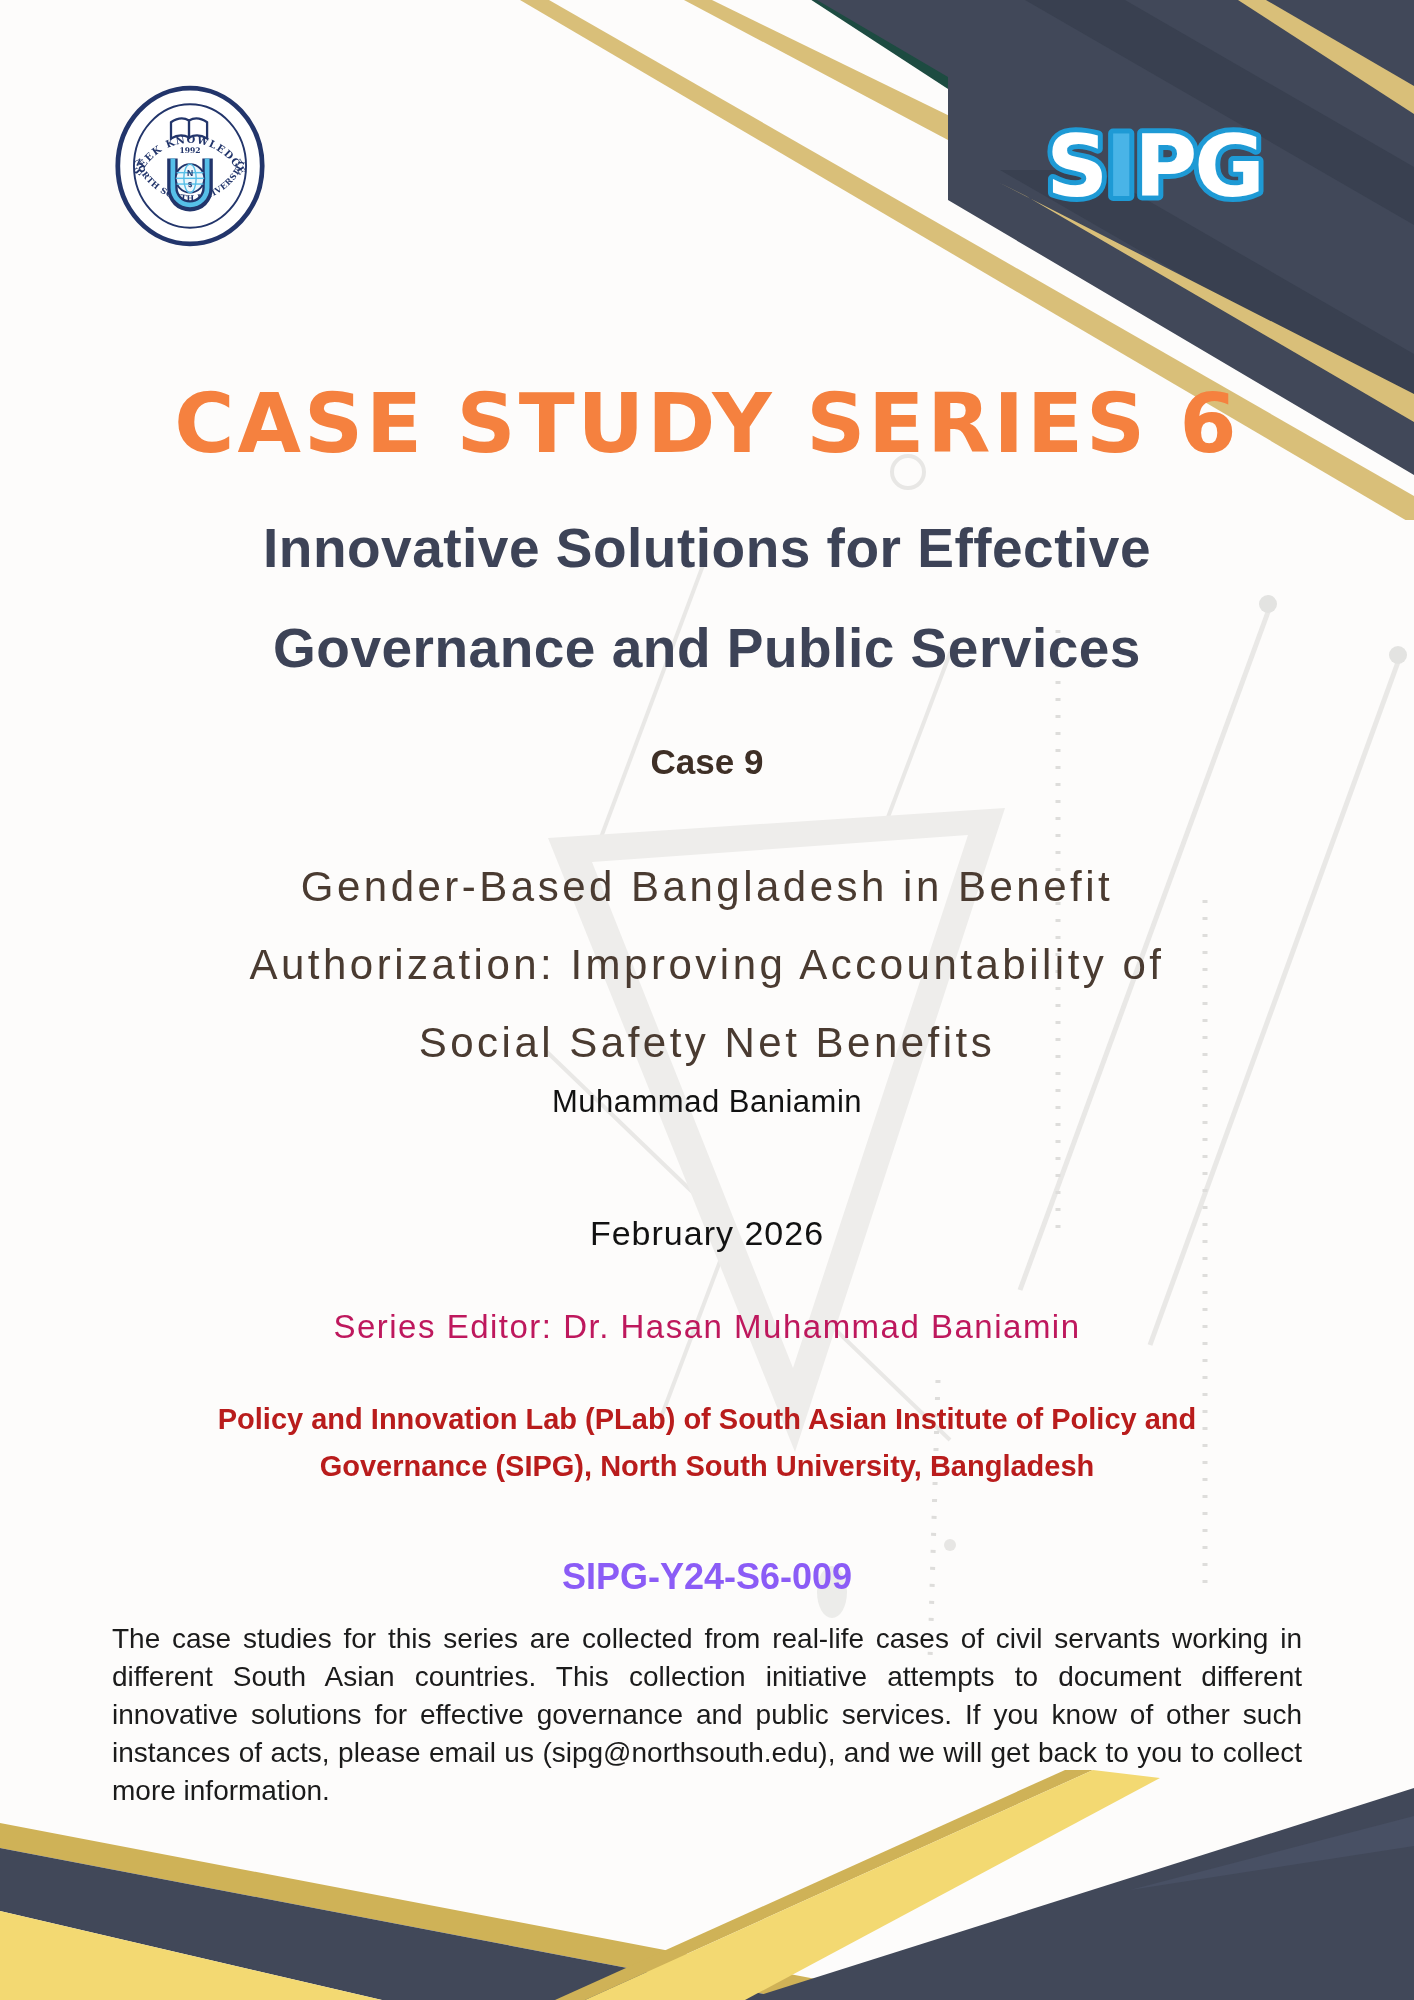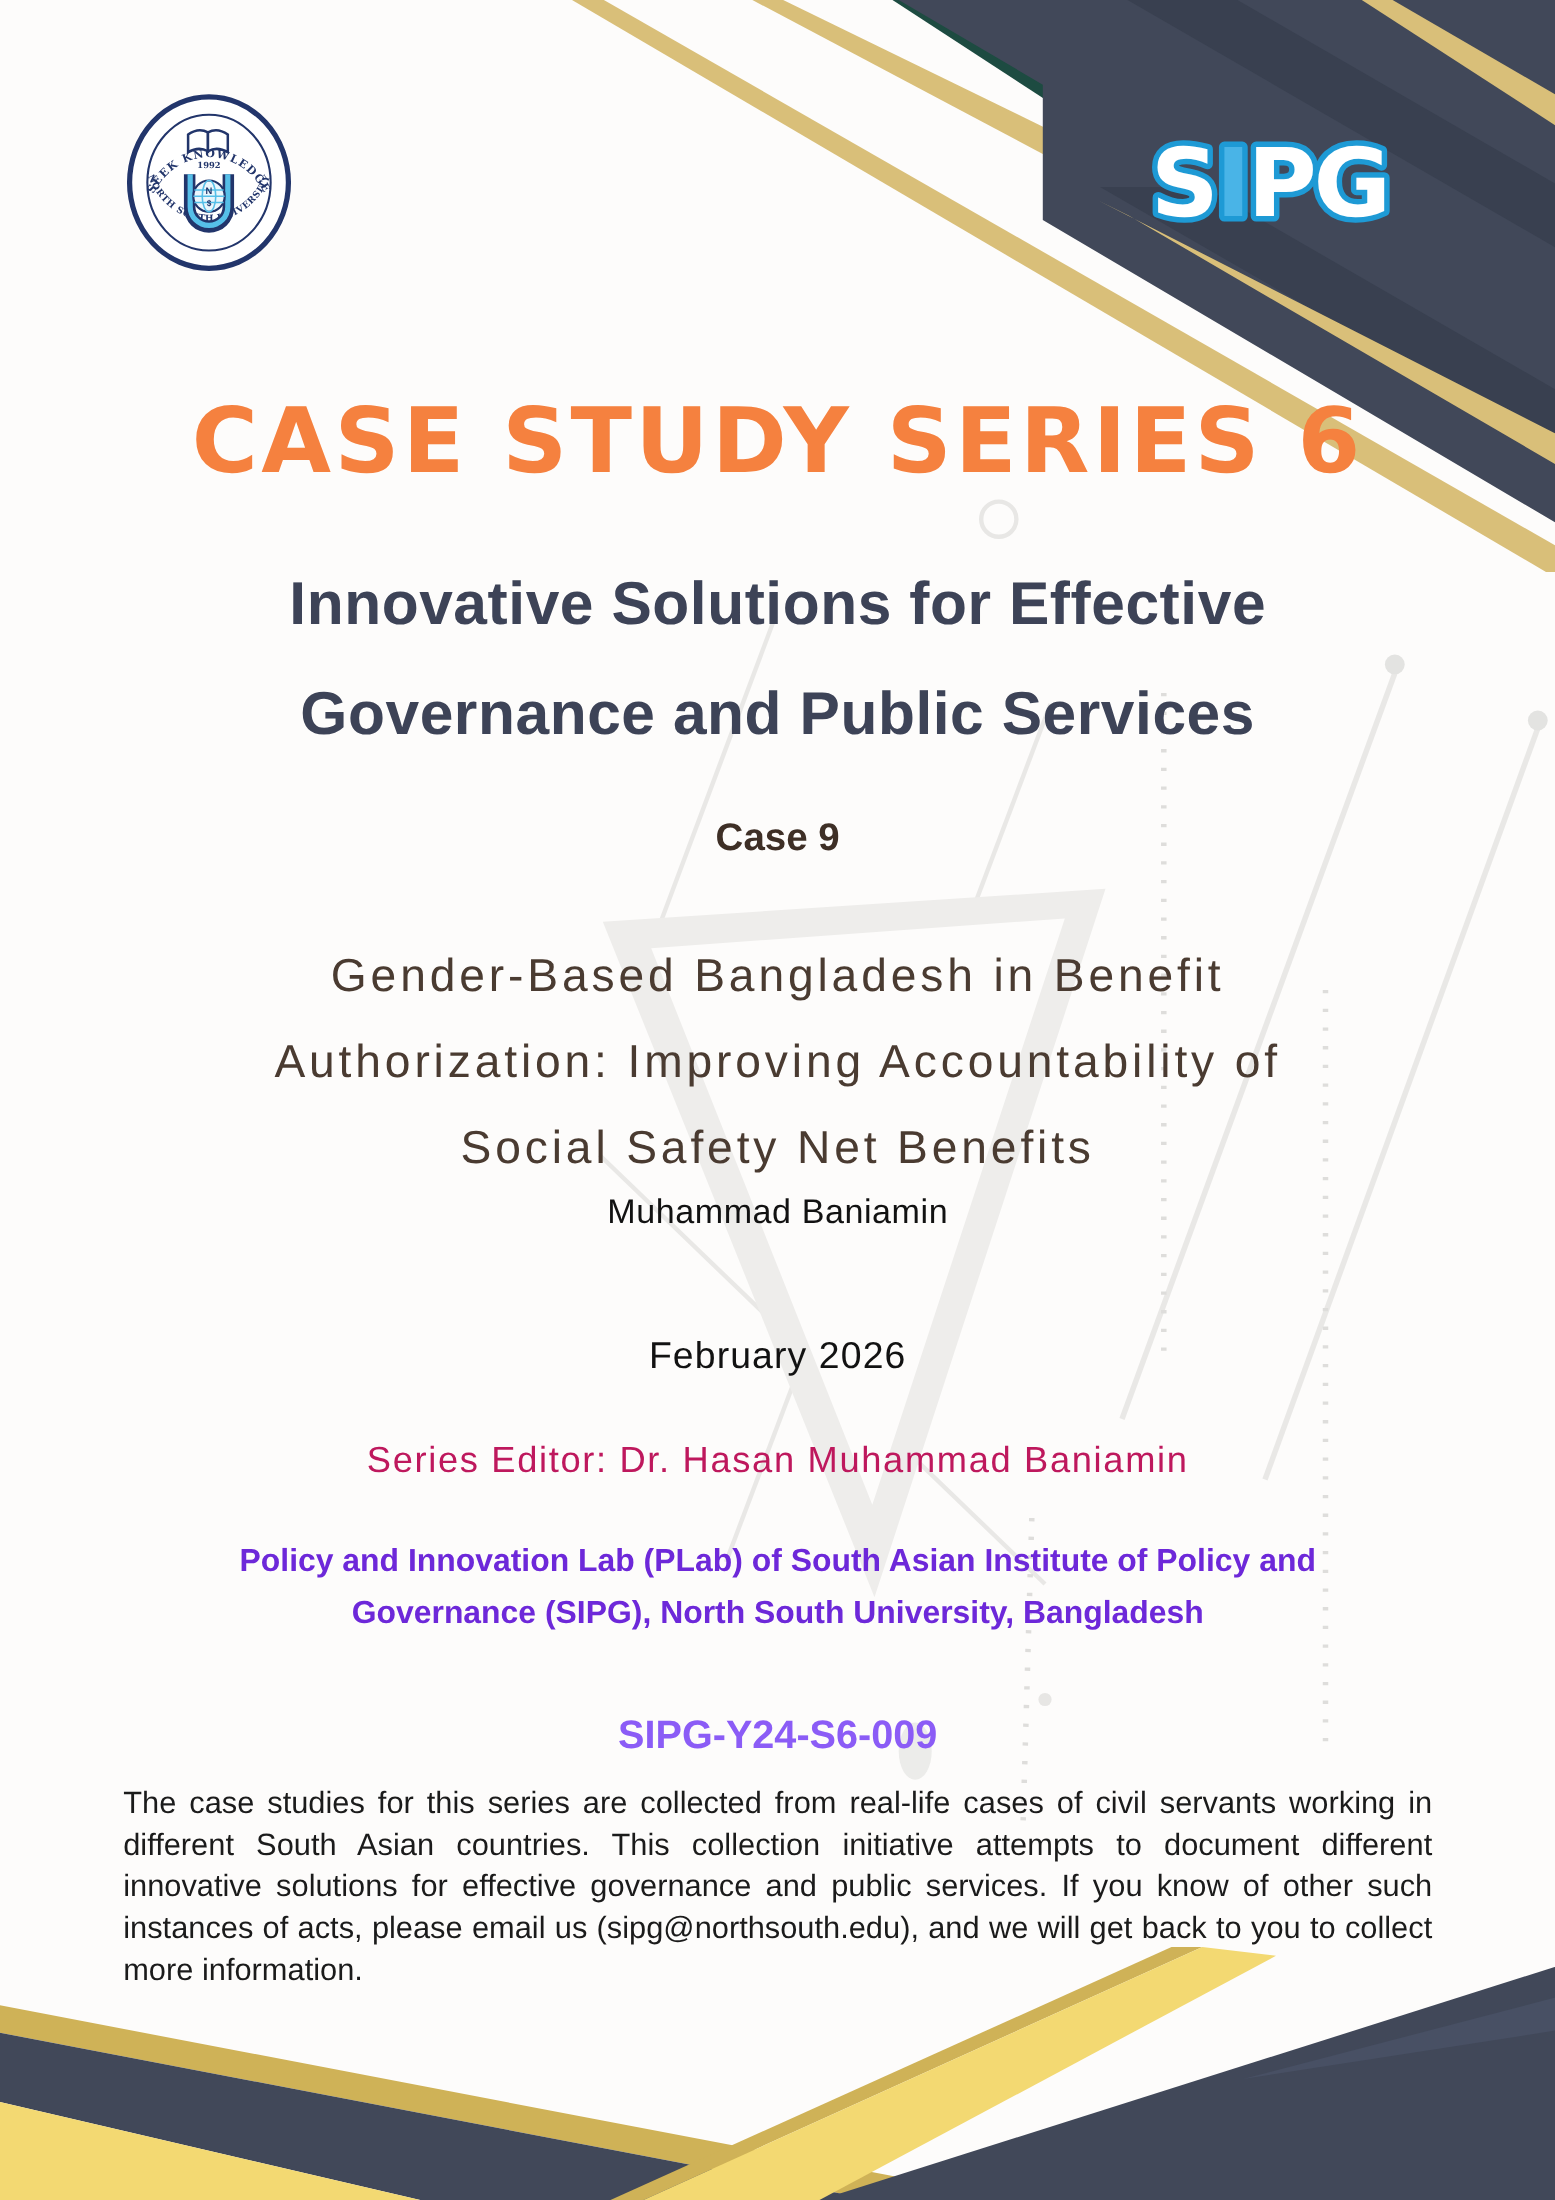--- a/index.html
+++ b/index.html
@@ -16,21 +16,21 @@
   .content{position:absolute;left:0;right:0;z-index:2;text-align:center;}
   .f-slate{fill:var(--slate)}
   .f-slate-dark{fill:var(--slate_dark)}
   .f-slate-light{fill:var(--slate_light)}
   .f-gold{fill:var(--gold)}
   .f-gold-dark{fill:var(--gold_dark)}
   .f-yellow{fill:var(--yellow)}
   .f-teal{fill:var(--teal)}
 
   .series-title{
-    top:354px;
+    top:376px;
     font-family:"DejaVu Sans",sans-serif;
     font-weight:800;font-size:82px;letter-spacing:3px;
     color:var(--orange);
   }
   .main-title{
     top:498px;
     font-weight:700;font-size:55px;line-height:100px;
     color:var(--navy_text);letter-spacing:0.5px;
     font-family:"Liberation Sans",sans-serif;
   }
@@ -44,21 +44,21 @@
   .authors{
     top:1078px;font-size:31px;line-height:47px;color:#121212;letter-spacing:0.5px;
   }
   .pub-date{
     top:1214px;font-size:34px;color:#121212;letter-spacing:1px;
   }
   .series-editor{
     top:1308px;font-size:33px;color:#be185d;letter-spacing:1.5px;
   }
   .affiliation{
-    top:1396px;font-size:29px;font-weight:700;line-height:47px;color:#6d28d9;
+    top:1396px;font-size:29px;font-weight:700;line-height:47px;color:#b91c1c;
   }
   .doc-code{
     top:1556px;left:112px;right:112px;text-align:center;
     font-size:36px;font-weight:700;color:#8b5cf6;
   }
   .series-note{
     top:1608px;left:112px;right:112px;text-align:justify;
     font-size:28px;line-height:38px;color:#1b1b1b;margin-top:12px;
   }
   #nsu-seal{position:absolute;left:114px;top:84px;z-index:3;}

